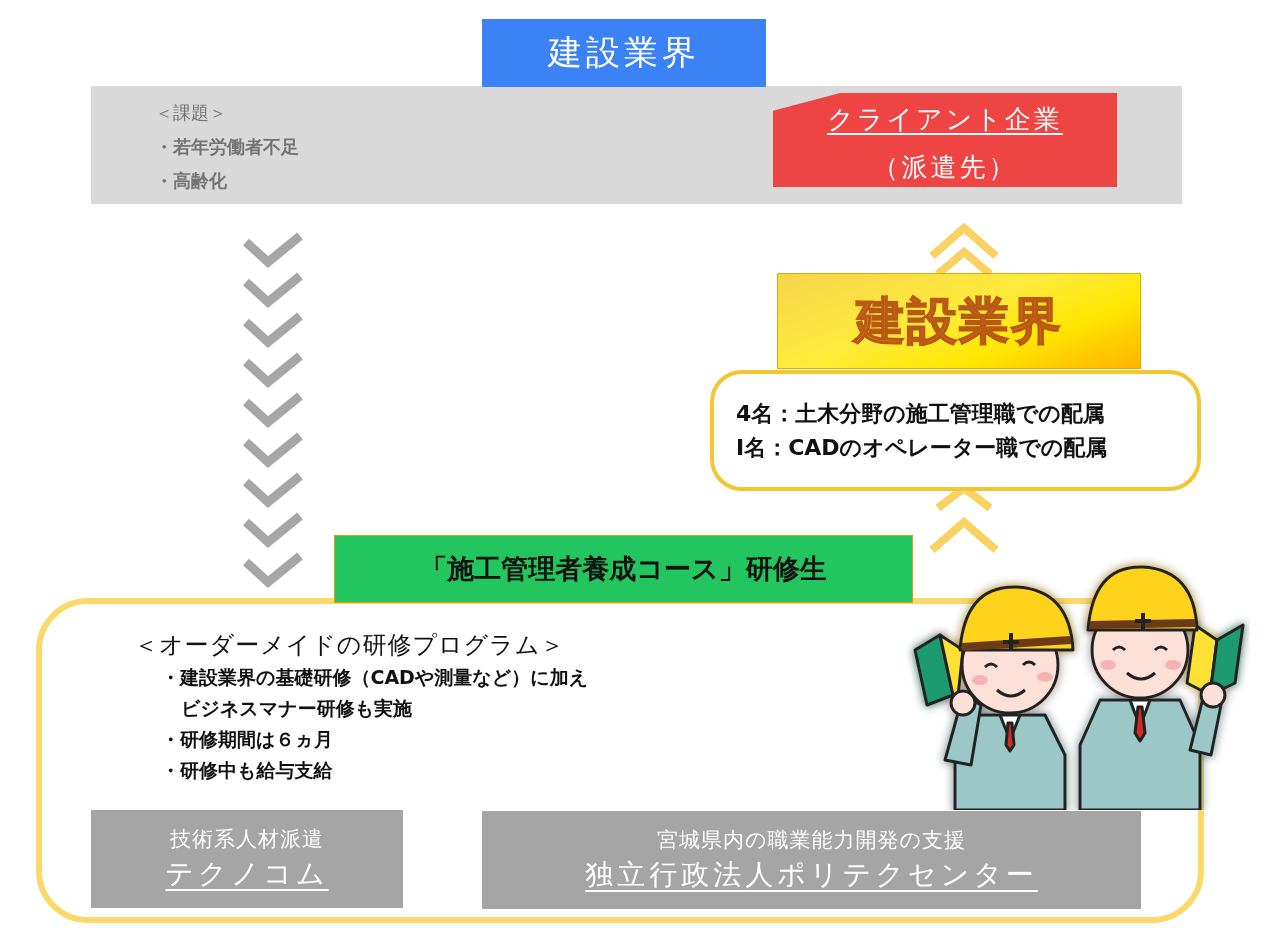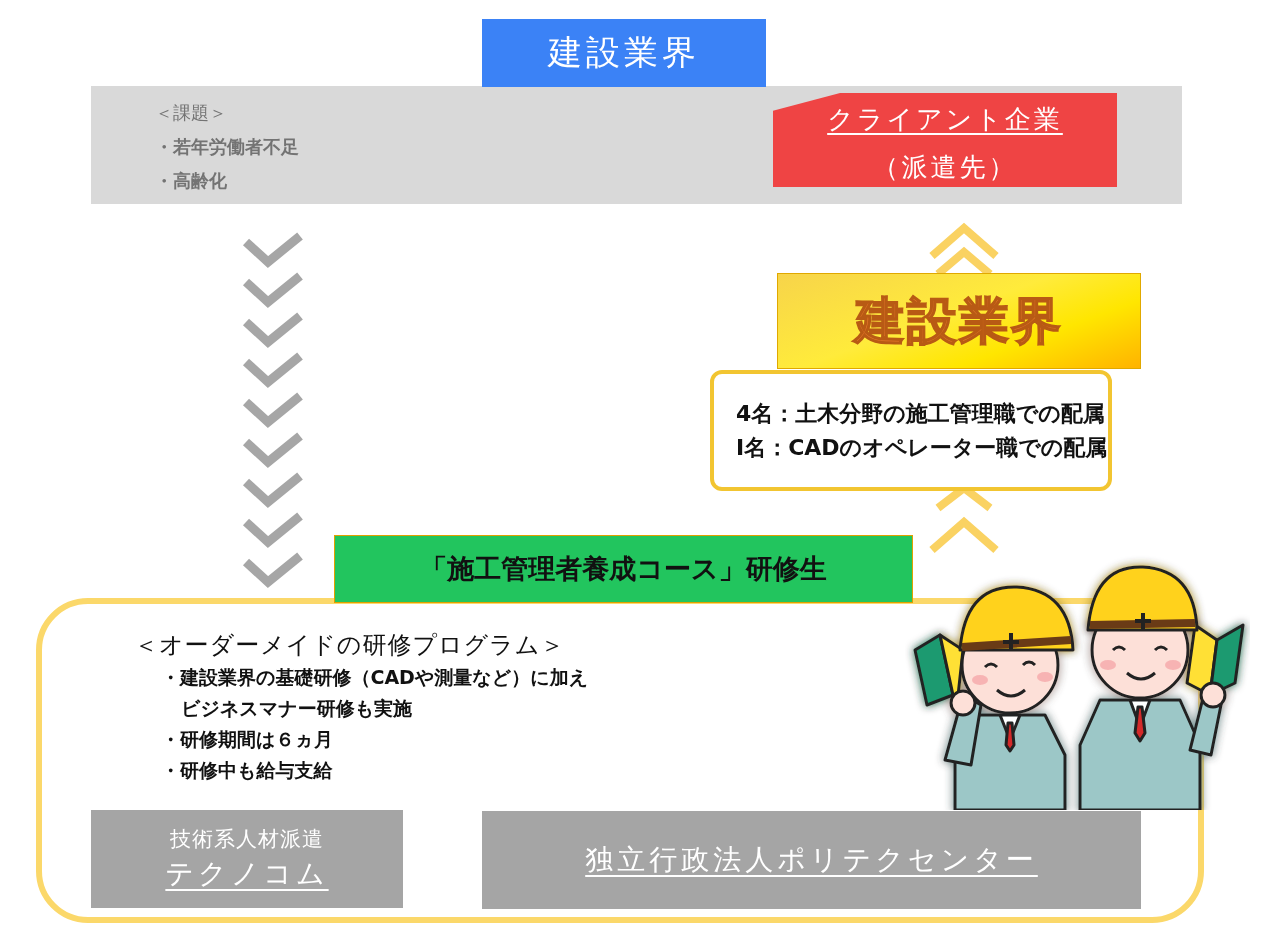--- a/index.html
+++ b/index.html
@@ -55,22 +55,22 @@
     border: 1px solid #e0a800;
     display: flex; align-items: center; justify-content: center;
     font-size: 50px; font-weight: bold; color: #e8792b;
     letter-spacing: 2px;
     -webkit-text-stroke: 1.5px #b85a14;
     z-index: 2;
   }
 
   
   .assign-box {
-    left: 710px; top: 370px; width: 402px; height: 121px;
-    background: #fff; border: 4px solid #f2c531; border-radius: 12px;
+    left: 710px; top: 370px; width: 491px; height: 121px;
+    background: #fff; border: 4px solid #f2c531; border-radius: 32px;
     display: flex; flex-direction: column; justify-content: center; padding-left: 22px;
     font-size: 22px; font-weight: bold; line-height: 34px; color: #111;
     z-index: 3;
   }
 
   
   .outer-frame {
     left: 36px; top: 598px; width: 1168px; height: 325px;
     border: 6px solid #fbd86a; border-radius: 52px; background: #fff;
   }
@@ -207,20 +207,21 @@
       <span>・研修中も給与支給</span>
     </li>
   </ul>
 </div>
 
 <div class="abs org-box org-technocom">
   <div class="sub">技術系人材派遣</div>
   <div class="name">テクノコム</div>
 </div>
 <div class="abs org-box org-polytech">
+  <div class="sub">宮城県内の職業能力開発の支援</div>
   <div class="name">独立行政法人ポリテクセンター</div>
 </div>
 
 <div class="abs illustration">
   <svg width="345" height="255" viewBox="0 0 345 255">
     <defs>
       <filter id="glow" x="-20%" y="-20%" width="140%" height="140%">
         <feGaussianBlur stdDeviation="4" result="b"></feGaussianBlur>
         <feMerge>
             <feMergeNode in="b"></feMergeNode>

